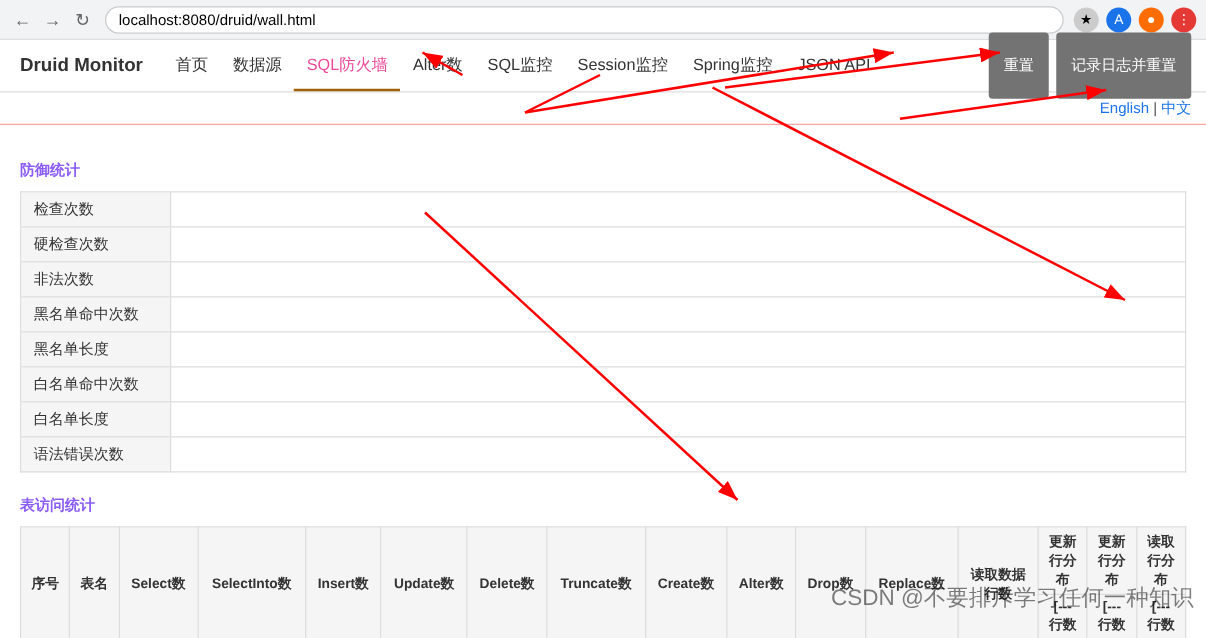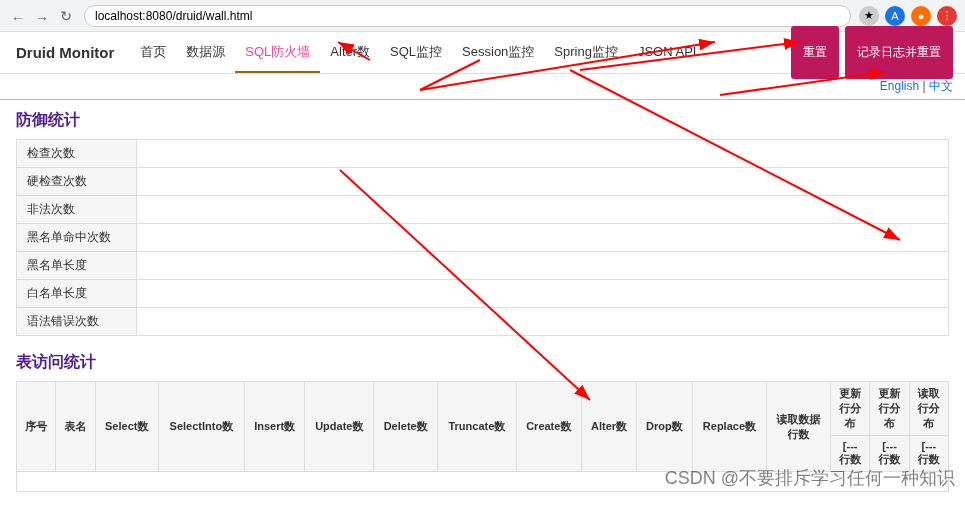--- a/index.html
+++ b/index.html
@@ -65,21 +65,21 @@
       white-space: nowrap;
     }
     .nav-item.active { border-bottom: 2px solid #a16207; color: #ec4899; }
     .nav-btns {
       display: flex;
       gap: 6px;
       padding: 0 12px;
       align-items: center;
     }
     .btn-primary {
-      background: #be185d;
+      background: #737373;
       color: white;
       border: none;
       padding: 18px 12px;
       border-radius: 3px;
       cursor: pointer;
       font-size: 12px;
       white-space: nowrap;
     }
 
     
@@ -90,25 +90,25 @@
       color: #555;
       border-bottom: 1px solid #fca5a5;
     }
     .lang-bar a { color: #1a73e8; text-decoration: none; cursor: pointer; }
 
     
     .content { padding: 10px 16px; }
 
     
     .section-title {
-      font-size: 16px;
+      font-size: 12px;
       font-weight: bold;
-      color: #4c1d95;
+      color: #8b5cf6;
       margin-bottom: 8px;
-      margin-top: 0;
+      margin-top: 18px;
     }
 
     
     .defense-table {
       border-collapse: collapse;
       width: 100%;
       margin-bottom: 16px;
     }
     .defense-table td, .defense-table th {
       border: 1px solid #ddd;
@@ -230,20 +230,24 @@
         </tr>
         <tr>
           <td class="label-col">黑名单命中次数</td>
           <td class="value-col"></td>
         </tr>
         <tr>
           <td class="label-col">黑名单长度</td>
           <td class="value-col"></td>
         </tr>
         <tr>
+          <td class="label-col">白名单命中次数</td>
+          <td class="value-col"></td>
+        </tr>
+        <tr>
           <td class="label-col">白名单长度</td>
           <td class="value-col"></td>
         </tr>
         <tr>
           <td class="label-col">语法错误次数</td>
           <td class="value-col"></td>
         </tr>
       </tbody>
     </table>
 

